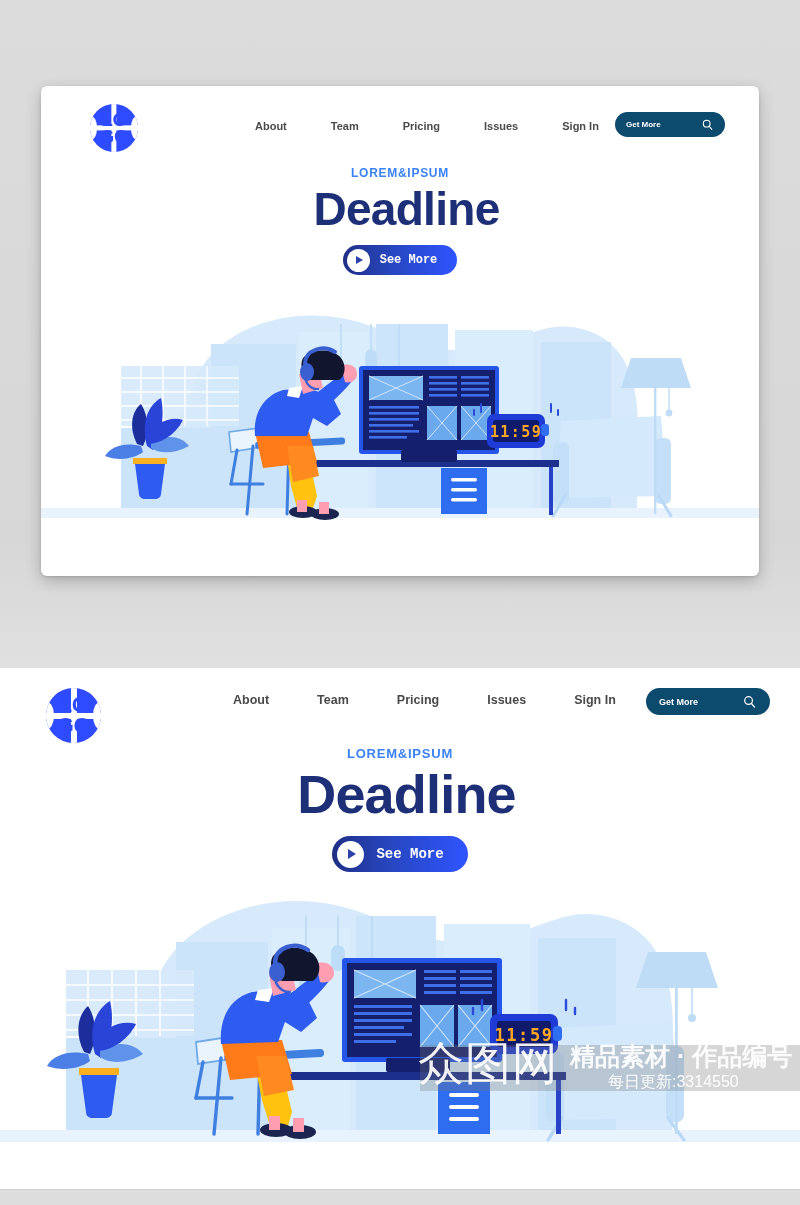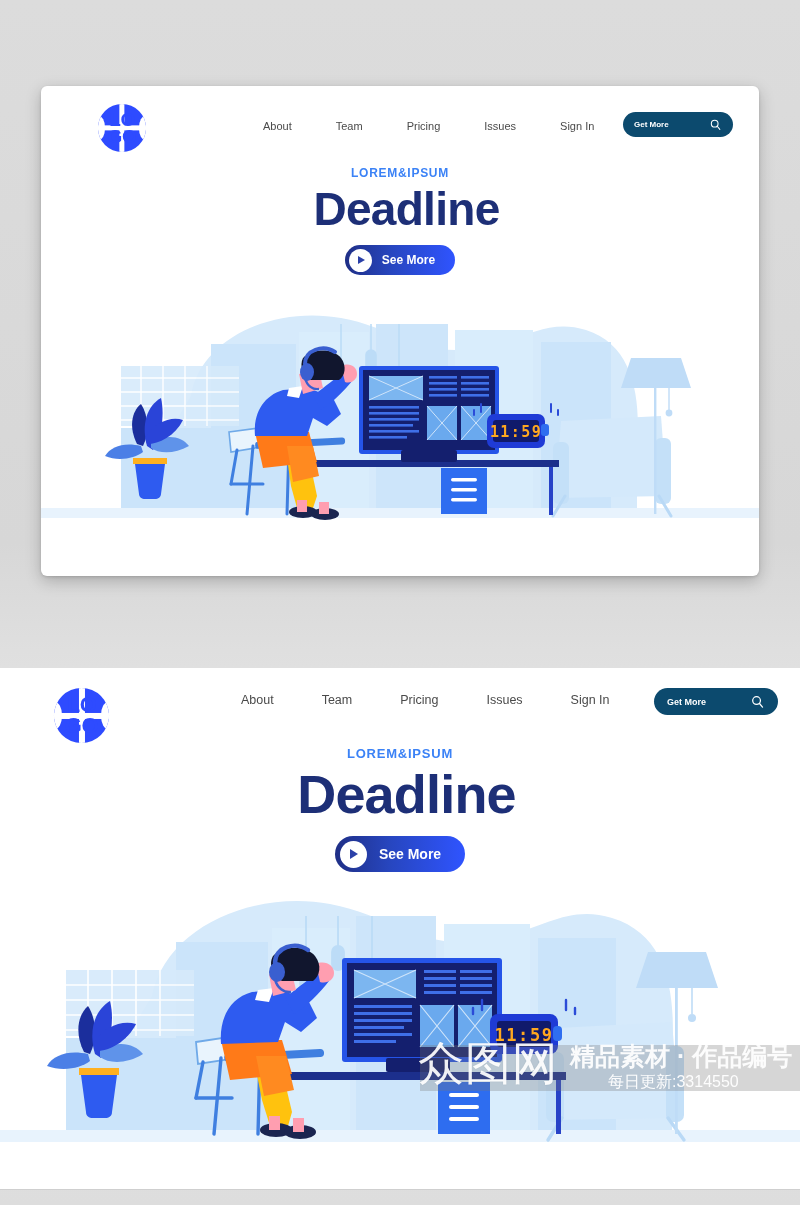--- a/index.html
+++ b/index.html
@@ -30,21 +30,21 @@
     left:0px; top:668px; width:800px; height:522px;
     border-radius:0;
     box-shadow:none;
   }
   .lp.bottom::after{
     content:""; position:absolute; left:0; right:0; bottom:0; height:1px;
     background:#cfcfcf;
   }
 
   
-  .nav { position:absolute; left:16px; right:0; display:flex; align-items:center; }
+  .nav { position:absolute; left:8px; right:0; display:flex; align-items:center; }
   .logo-wrap { position:absolute; }
   .logo {
     position:relative; border-radius:50%;
     background:#2e4bff;
     display:flex; align-items:center; justify-content:center;
     overflow:hidden;
   }
   .logo .cross-v, .logo .cross-h { position:absolute; background:#ffffff; }
   .logo .cross-v { left:50%; top:-6%; width:11%; height:112%; transform:translateX(-50%); }
   .logo .cross-h { top:50%; left:-6%; height:11%; width:112%; transform:translateY(-50%); }
@@ -56,20 +56,21 @@
     color:#2e4bff; font-weight:700; line-height:.92;
     text-align:center; letter-spacing:-.02em;
     font-family:"Liberation Sans", sans-serif;
   }
   .logo .letters span { display:block; }
 
   .nav-links { position:absolute; display:flex; }
   .nav-links a {
     color:#4a4a4a; text-decoration:none; white-space:nowrap;
     font-family:"Liberation Sans", sans-serif;
+    font-weight:bold;
   }
   .cta {
     position:absolute; background:#0c4a6e; border-radius:999px;
     display:flex; align-items:center; justify-content:space-between;
     color:#fff; cursor:pointer;
   }
   .cta .cta-label { color:#ffffff; white-space:nowrap; }
   .cta .search-ic { display:block; }
 
   
@@ -84,21 +85,21 @@
   }
   .see-more .play-circle {
     background:#fff; border-radius:50%;
     display:flex; align-items:center; justify-content:center;
     flex:none;
   }
   .see-more .play-tri {
     width:0; height:0; border-style:solid;
     border-color:transparent transparent transparent #2b40a8;
   }
-  .see-more .sm-label { color:#ffffff; font-weight:700; white-space:nowrap; }
+  .see-more .sm-label { color:#ffffff; font-weight:700; white-space:nowrap;font-family:Liberation Mono, monospace; }
 
   
   .illus { position:absolute; left:0; width:100%; }
   .illus svg { display:block; width:100%; height:100%; }
 
   
   .wm { position:absolute; pointer-events:none; }
   .wm .wm-main {
     color:rgba(255,255,255,.93); font-weight:400;
     letter-spacing:.02em; white-space:nowrap;

